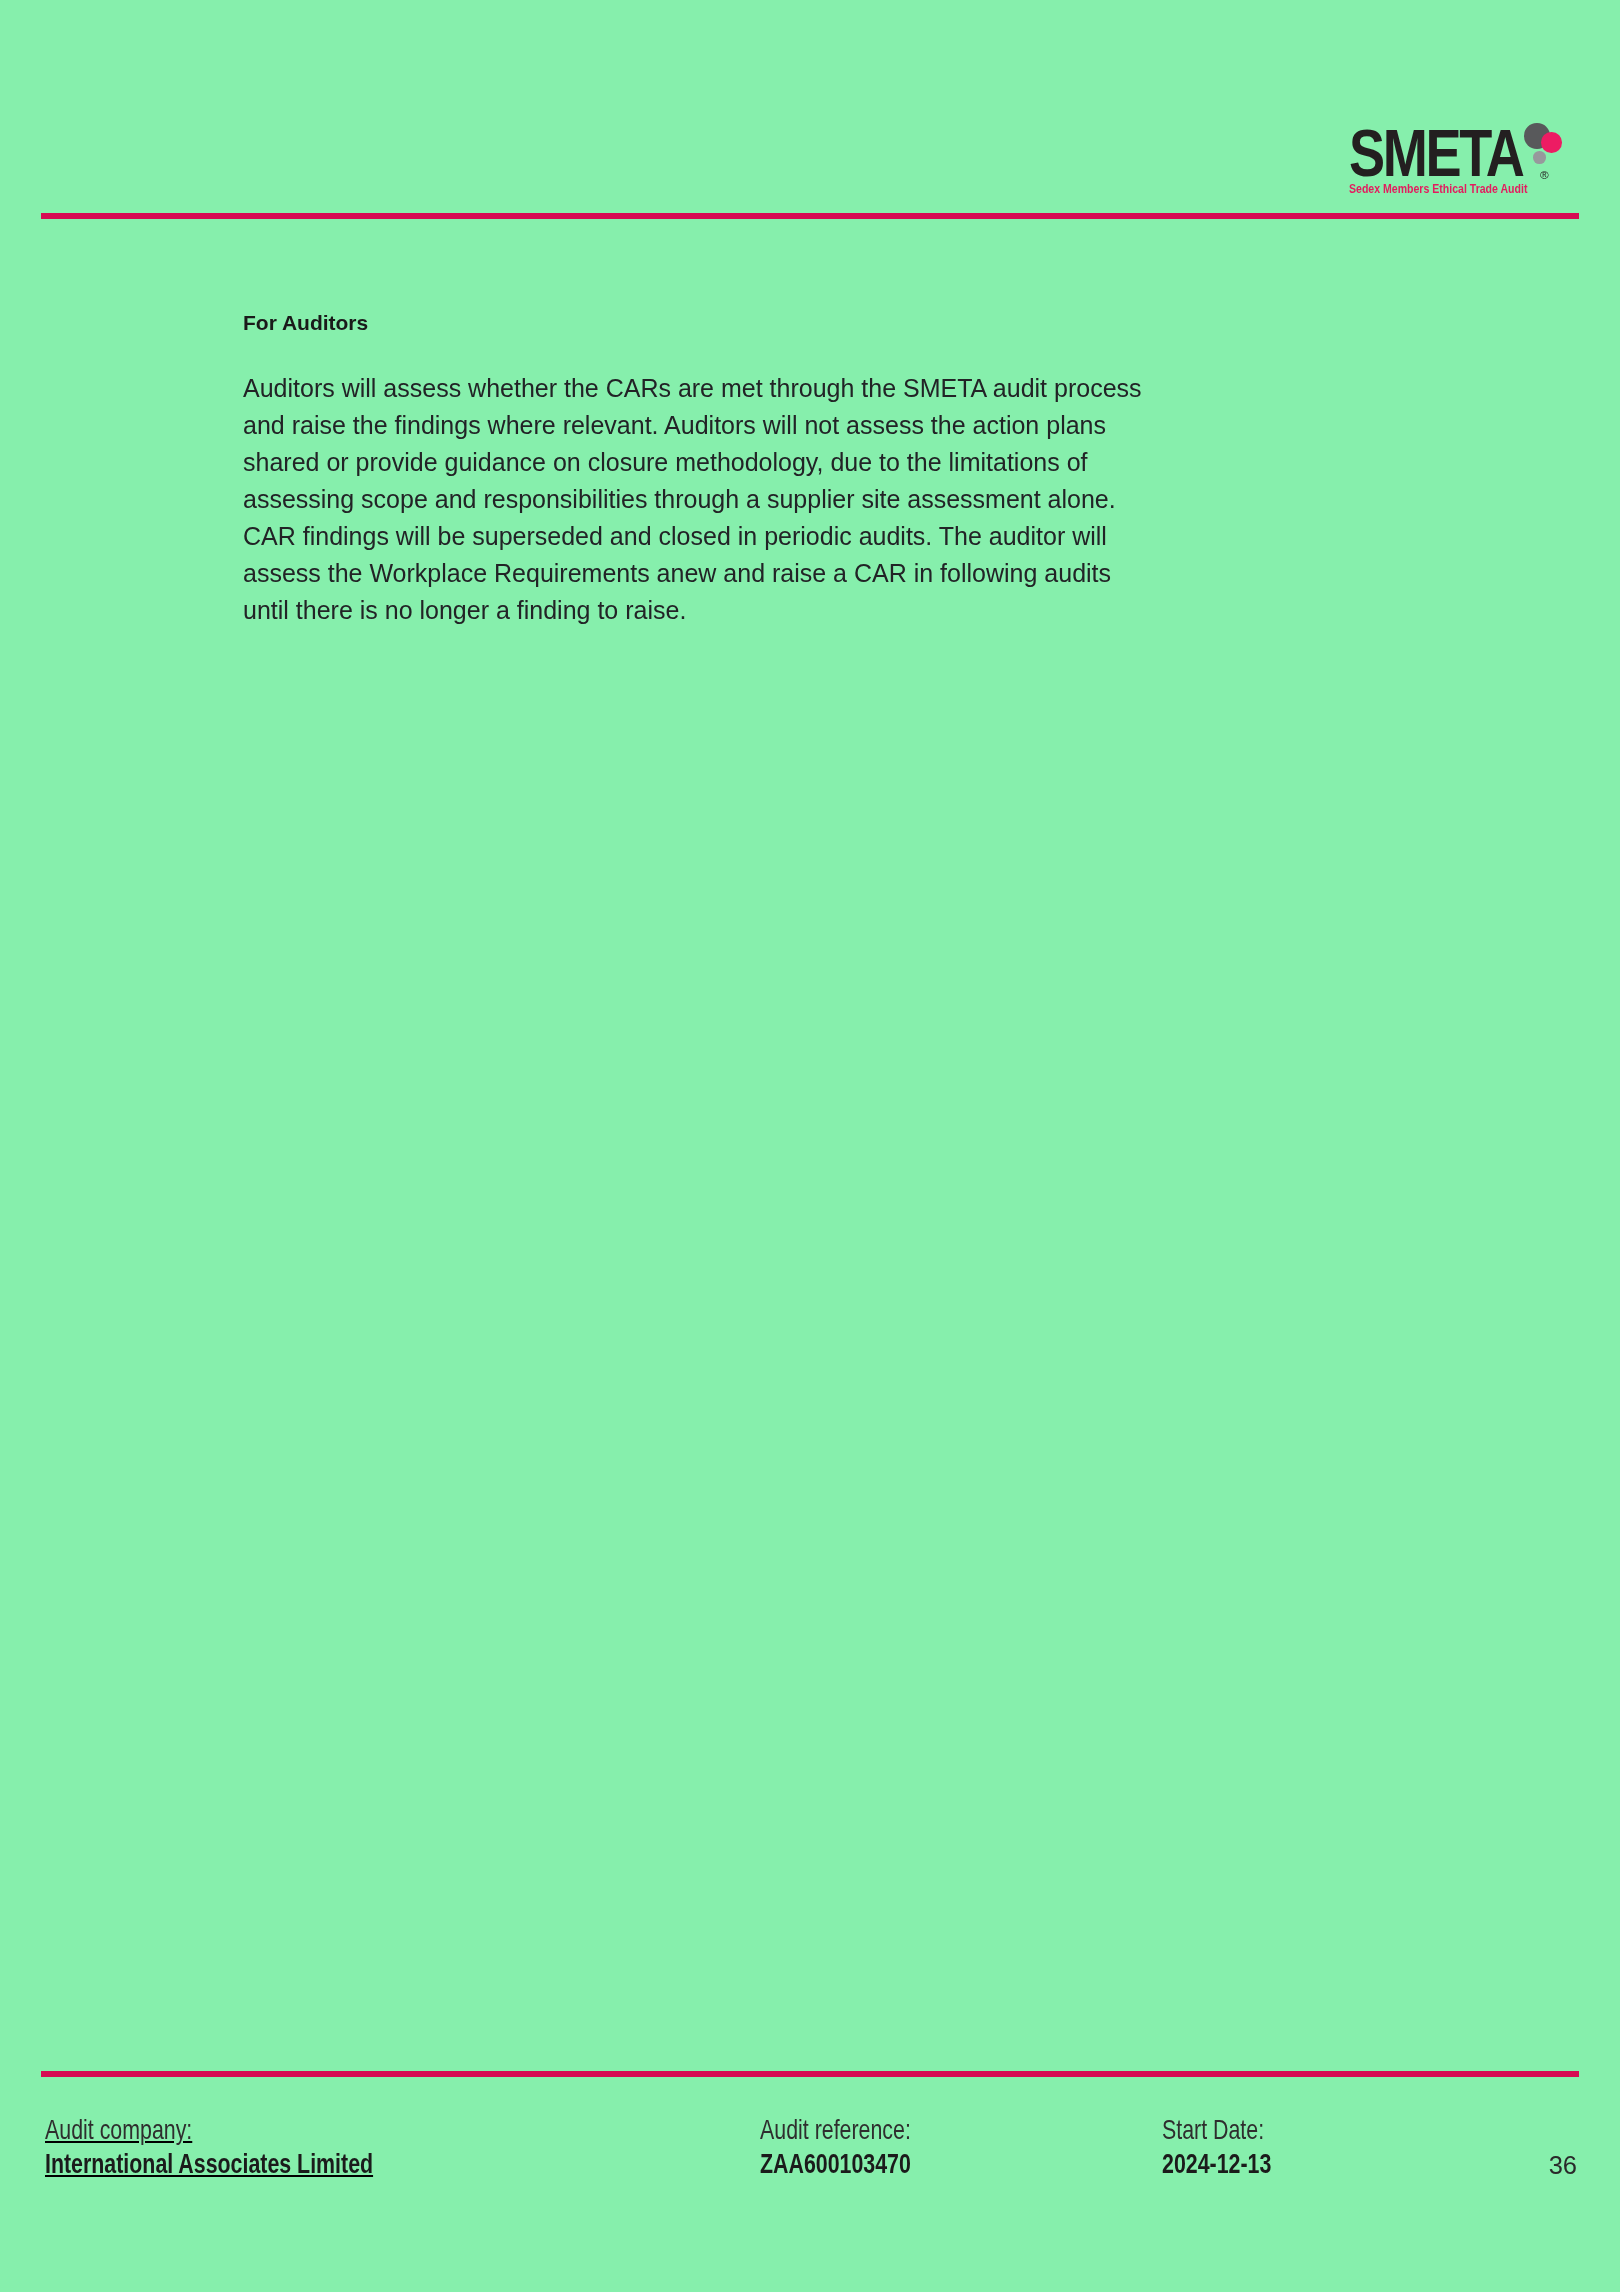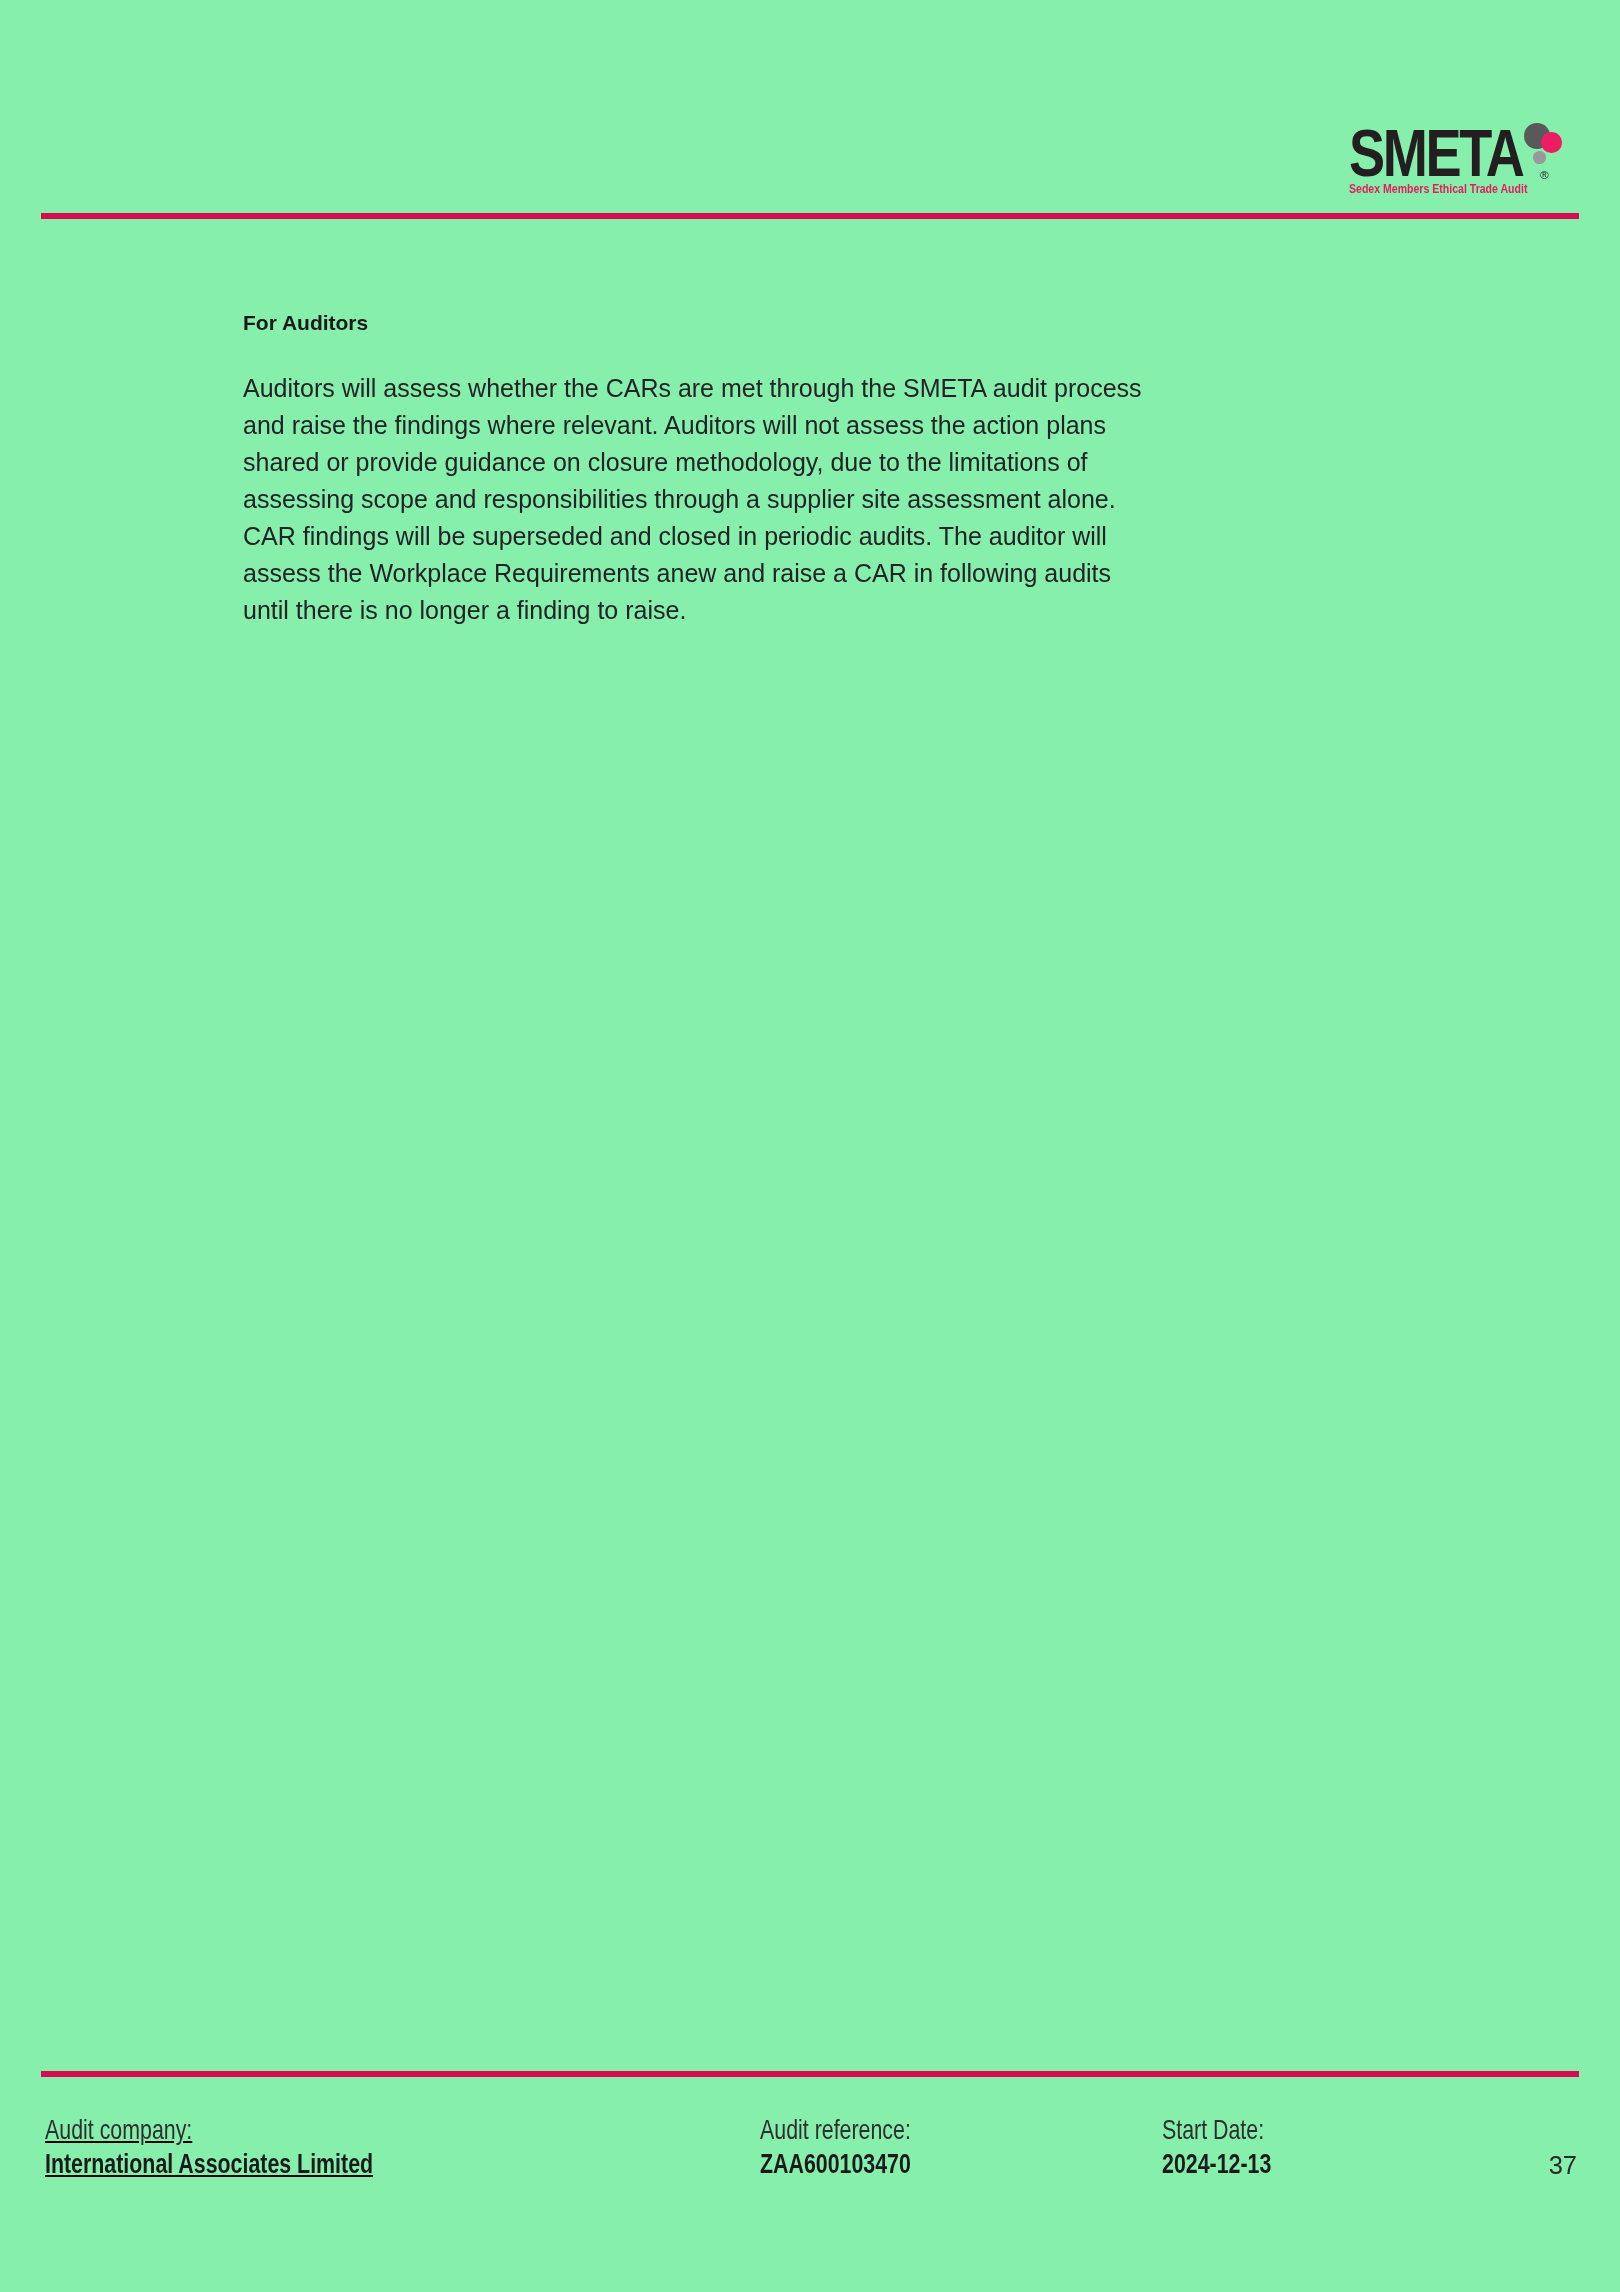--- a/index.html
+++ b/index.html
@@ -150,17 +150,17 @@
         <div class="footer-label">Audit reference:</div>
         <div class="footer-value">ZAA600103470</div>
       </div>
     </div>
     <div class="footer-col footer-col-startdate">
       <div class="footer-col-inner">
         <div class="footer-label">Start Date:</div>
         <div class="footer-value">2024-12-13</div>
       </div>
     </div>
-    <div class="page-number">37</div>
+    <div class="page-number">36</div>
   </div>
 
 </div>
 
 
 </body></html>

